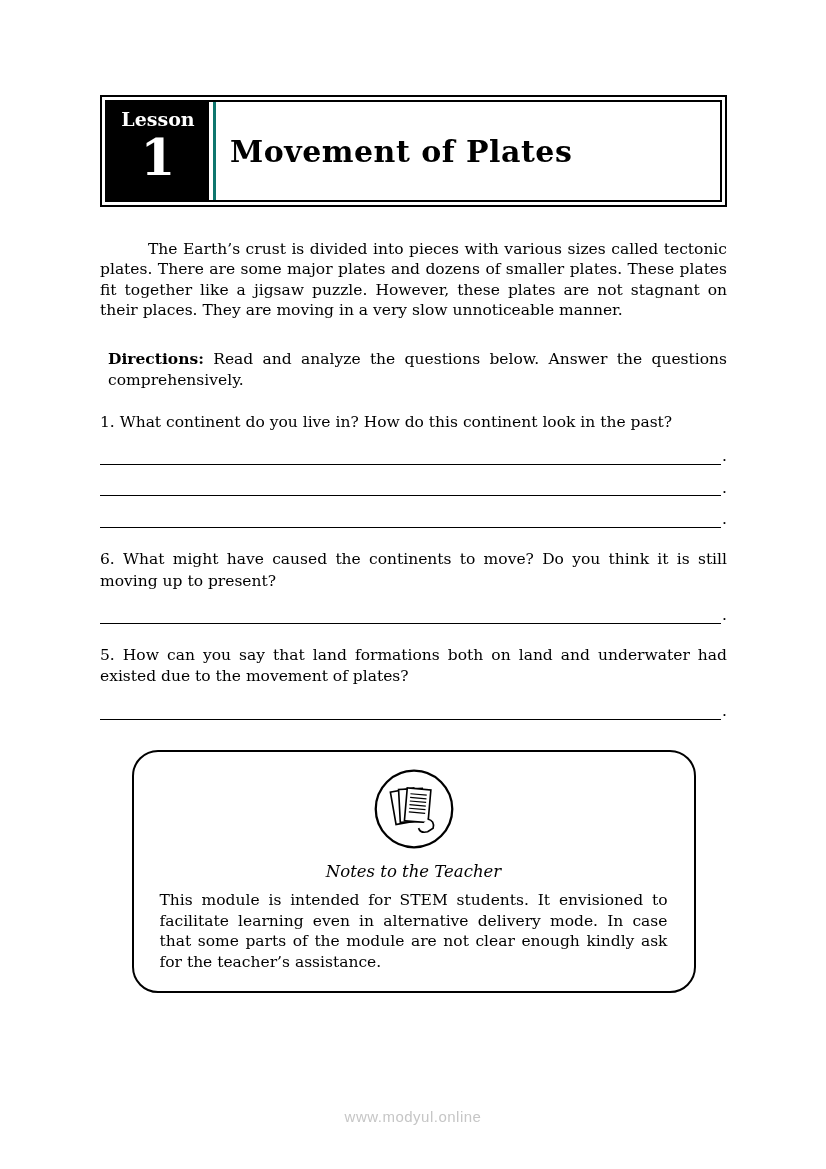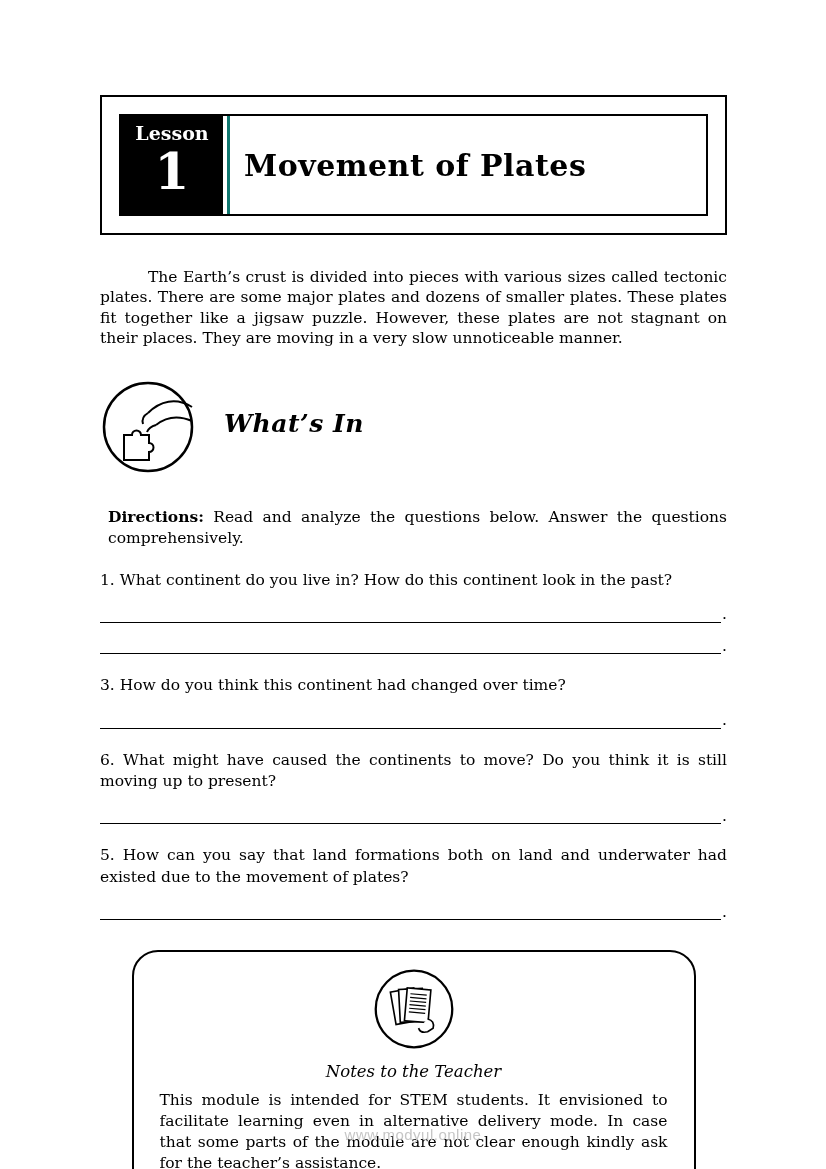--- a/index.html
+++ b/index.html
@@ -12,21 +12,21 @@
     color: #000;
     overflow: hidden;
   }
   .content {
     padding: 95px 99px 0 100px;
   }
 
   
   .lesson-header {
     border: 2px solid #000;
-    padding: 17px;
+    padding: 3px;
   }
   .lesson-header-inner {
     border: 2px solid #000;
     display: flex;
     align-items: stretch;
     height: 102px;
   }
   .lesson-badge {
     width: 102px;
     background: #000;
@@ -134,21 +134,21 @@
     font-style: italic;
   }
   .notes-box .notes-text {
     margin-top: 9px;
     font-size: 15.5px;
     line-height: 1.35;
     text-align: justify;
   }
   .watermark {
     position: absolute;
-    bottom: 26px;
+    bottom: 44px;
     left: 0;
     width: 100%;
     text-align: center;
     color: #c6c6c6;
     font-family: "Liberation Sans", sans-serif;
     font-size: 15px;
     letter-spacing: 0.5px;
   }
 </style>
 </head>
@@ -161,51 +161,37 @@
       <div class="lesson-badge">
         <span class="lesson-word">Lesson</span>
         <span class="lesson-num">1</span>
       </div>
       <div class="lesson-title">Movement of Plates</div>
     </div>
   </div>
 
   <p class="intro">The Earth’s crust is divided into pieces with various sizes called tectonic plates. There are some major plates and dozens of smaller plates.  These plates fit together like a jigsaw puzzle. However, these plates are not stagnant on their places. They are moving in a very slow unnoticeable manner.</p>
 
-  <div class="whats-in-row">
-    <span class="circle-icon">
-      <svg width="96" height="96" viewBox="0 0 96 96" aria-hidden="true">
-        <circle cx="48" cy="48" r="44" fill="none" stroke="#000" stroke-width="2.5"></circle>
-        <path d="M92 28 C 76 18, 60 22, 48 34" fill="none" stroke="#000" stroke-width="2"></path>
-        <path d="M92 42 C 78 36, 66 38, 56 46" fill="none" stroke="#000" stroke-width="2"></path>
-        <path d="M48 34 q -7 4 -5 11" fill="none" stroke="#000" stroke-width="2"></path>
-        <path d="M56 46 q -7 2 -9 7" fill="none" stroke="#000" stroke-width="2"></path>
-        <path d="M24 56 h8 a4.5 4.5 0 1 1 9 0 h8 v8 a4.5 4.5 0 1 1 0 9 v8 h-25 z" fill="none" stroke="#000" stroke-width="2"></path>
-      </svg>
-    </span>
-    <span class="whats-in-heading">What’s In</span>
-  </div>
 
   <p class="directions">
     <span class="dir-label">Directions:</span>
     <span>Read and analyze the questions below. Answer the questions comprehensively.</span>
   </p>
 
   <p class="question">1. What continent do you live in? How do this continent look in the past?</p>
   <div class="answer-line">
     <span class="rule"></span>
     <span class="period">.</span>
   </div>
 
   <div class="answer-line">
     <span class="rule"></span>
     <span class="period">.</span>
   </div>
 
-  <p class="question">3. How do you think this continent had changed over time?</p>
   <div class="answer-line">
     <span class="rule"></span>
     <span class="period">.</span>
   </div>
 
   <p class="question">6. What might have caused the continents to move? Do you think it is still moving up to present?</p>
   <div class="answer-line">
     <span class="rule"></span>
     <span class="period">.</span>
   </div>

